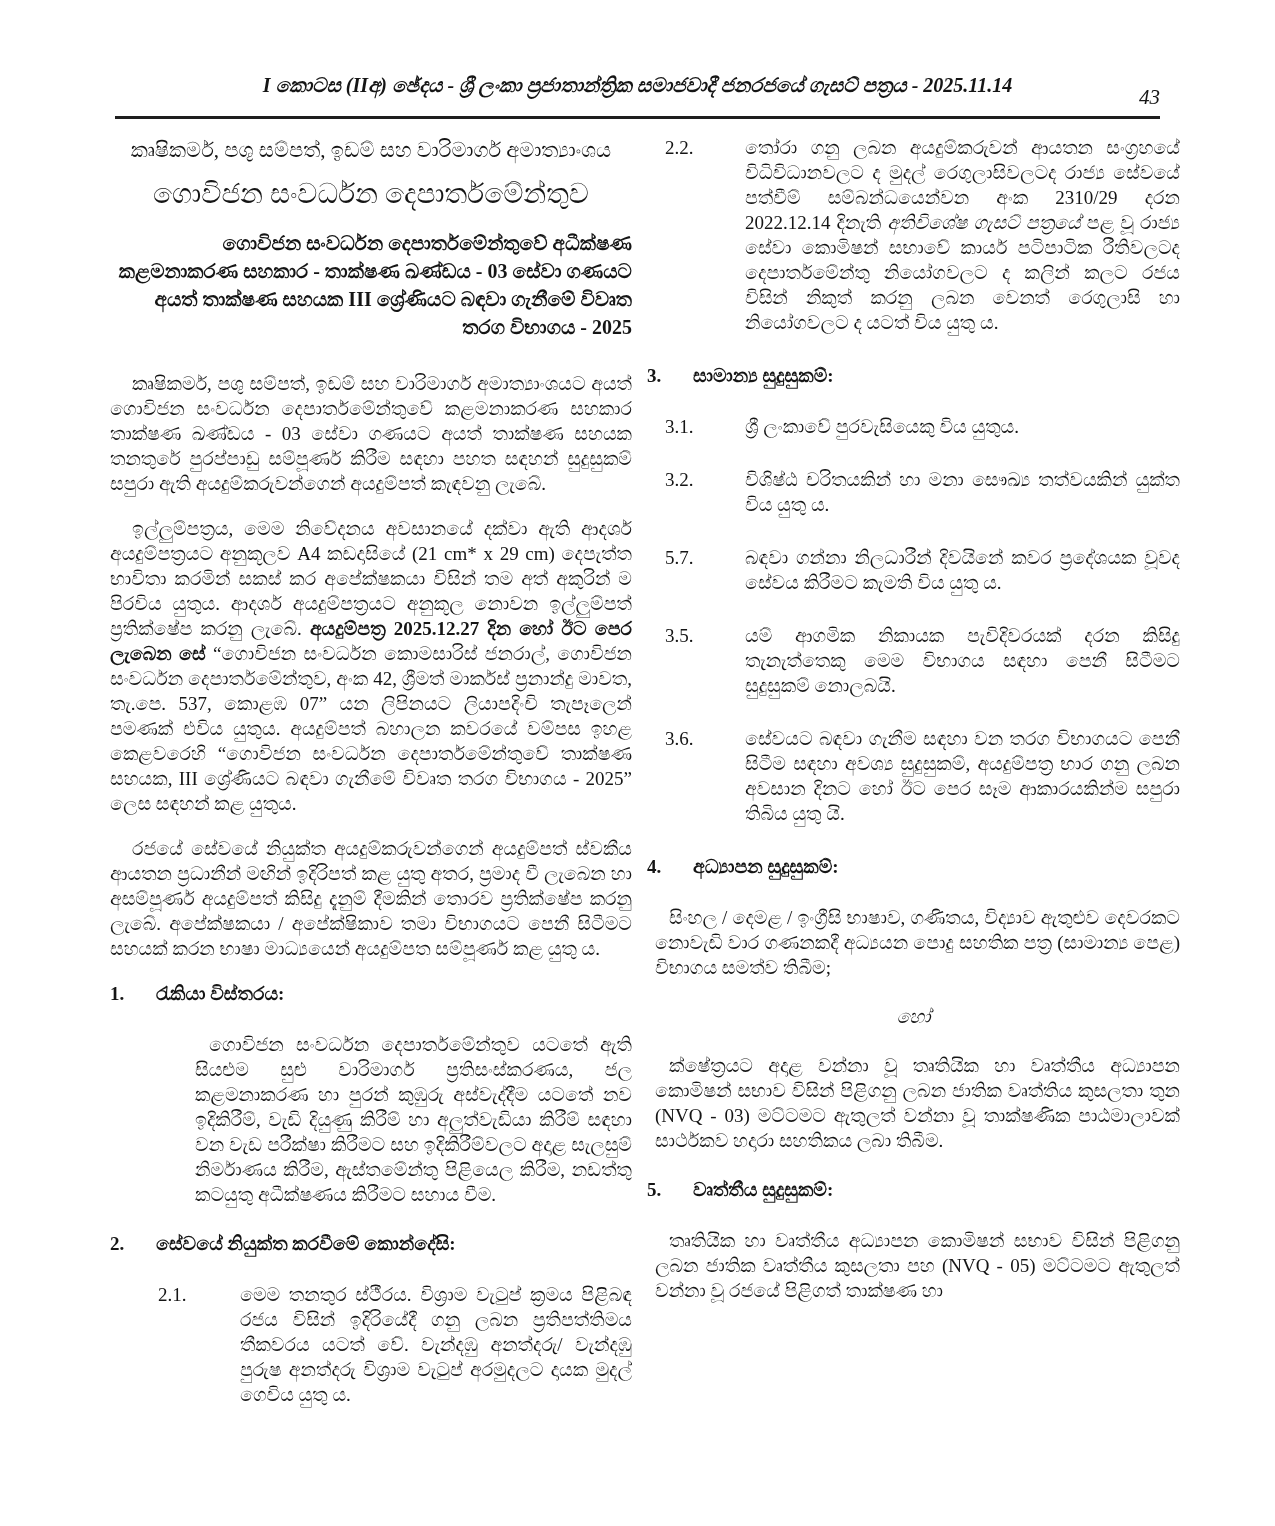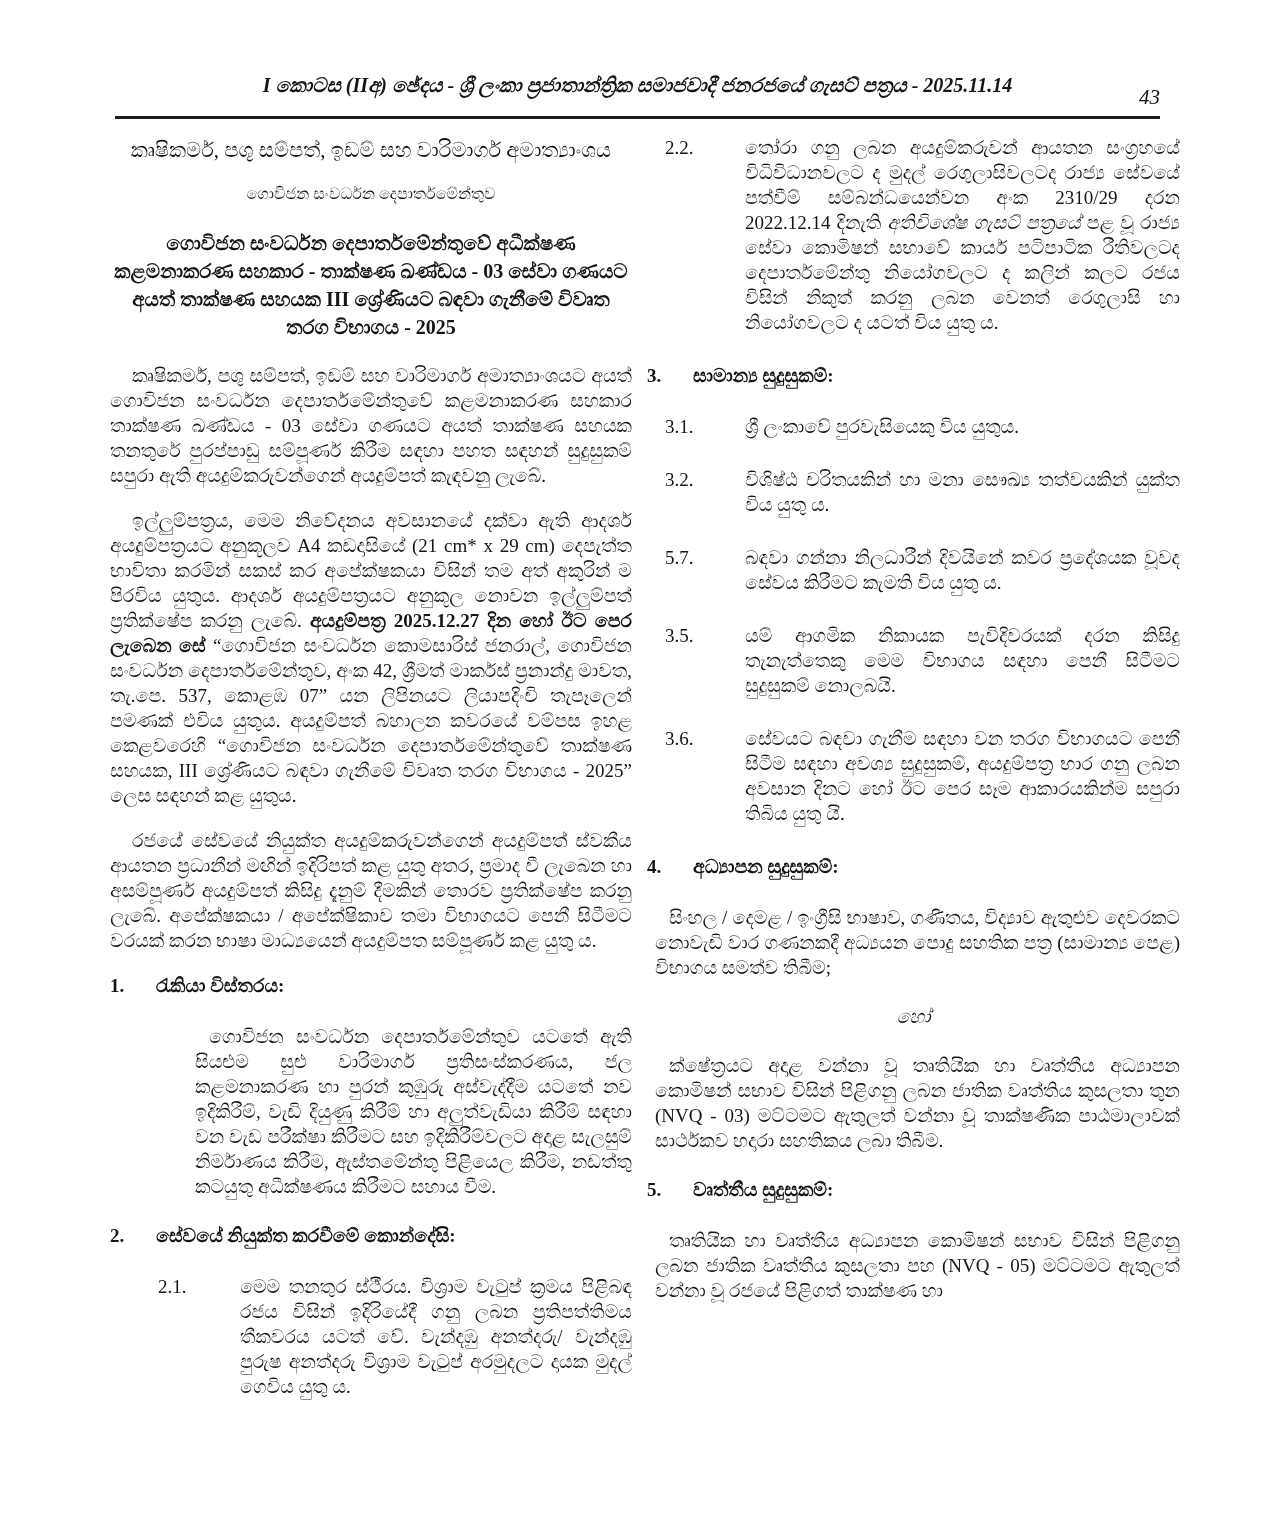--- a/index.html
+++ b/index.html
@@ -21,22 +21,22 @@
   .rule { margin:7px 115px 0 115px; border-top:3px solid #1e1e1e; }
 
   .columns { display:flex; margin:16px 95px 0 110px; }
   .col { box-sizing:border-box; }
   .col-left  { width:522px; margin-right:15px; }
   .col-right { width:533px; }
 
   .blk { font-size:19px; line-height:25px; }
 
   .ministry { font-weight:normal; font-size:21px; line-height:30px; text-align:center; margin:0 0 16px 0; }
-  .dept     { font-size:16px; line-height:26px; text-align:center; margin:0 0 22px 0; }
-  .notice   { font-weight:bold; font-size:20px; line-height:28px; text-align:center; margin:0 0 22px 0; }
+  .dept     { font-size:28px; line-height:26px; text-align:center; margin:0 0 22px 0; }
+  .notice   { font-weight:bold; font-size:20px; line-height:28px; text-align:right; margin:0 0 30px 0; }
 
   .p       { text-align:justify; text-indent:22px; margin:0 0 20px 0; }
   .p-sub   { text-align:justify; margin:0 0 24px 85px; text-indent:14px; }
   .p-flush { text-align:justify; margin:0 0 24px 8px; text-indent:14px; }
 
   .h { display:flex; font-weight:bold; margin:4px 0 26px 0; }
   .h .num { flex:none; width:46px; }
   .h .label { flex:1; }
 
   .item { display:flex; margin:0 0 28px 0;gap:38px; }
@@ -61,21 +61,21 @@
     <div class="page-number">43</div>
   </header>
   <div class="rule"></div>
   <main class="columns">
     <section class="col col-left" id="col-left">
         <div class="blk ministry">කෘෂිකර්ම, පශු සම්පත්, ඉඩම් සහ වාරිමාර්ග අමාත්‍යාංශය</div>
         <div class="blk dept">ගොවිජන සංවර්ධන දෙපාර්තමේන්තුව</div>
         <div class="blk notice">ගොවිජන සංවර්ධන දෙපාර්තමේන්තුවේ අධීක්ෂණ කළමනාකරණ සහකාර - තාක්ෂණ ඛණ්ඩය - 03 සේවා ගණයට අයත් තාක්ෂණ සහයක III ශ්‍රේණියට බඳවා ගැනීමේ විවෘත තරග විභාගය - 2025</div>
         <div class="blk p"><span>කෘෂිකර්ම, පශු සම්පත්, ඉඩම් සහ වාරිමාර්ග අමාත්‍යාංශයට අයත් ගොවිජන සංවර්ධන දෙපාර්තමේන්තුවේ කළමනාකරණ සහකාර තාක්ෂණ ඛණ්ඩය - 03 සේවා ගණයට අයත් තාක්ෂණ සහයක තනතුරේ පුරප්පාඩු සම්පූර්ණ කිරීම සඳහා පහත සඳහන් සුදුසුකම් සපුරා ඇති අයදුම්කරුවන්ගෙන් අයදුම්පත් කැඳවනු ලැබේ.</span></div>
         <div class="blk p"><span>ඉල්ලුම්පත්‍රය, මෙම නිවේදනය අවසානයේ දක්වා ඇති ආදර්ශ අයදුම්පත්‍රයට අනුකූලව A4 කඩදාසියේ (21 cm* x 29 cm) දෙපැත්ත භාවිතා කරමින් සකස් කර අපේක්ෂකයා විසින් තම අත් අකුරින් ම පිරවිය යුතුය. ආදර්ශ අයදුම්පත්‍රයට අනුකූල නොවන ඉල්ලුම්පත් ප්‍රතික්ෂේප කරනු ලැබේ. </span><span class="b">අයදුම්පත්‍ර 2025.12.27 දින හෝ ඊට පෙර ලැබෙන සේ</span><span> “ගොවිජන සංවර්ධන කොමසාරිස් ජනරාල්, ගොවිජන සංවර්ධන දෙපාර්තමේන්තුව, අංක 42, ශ්‍රීමත් මාර්කස් ප්‍රනාන්දු මාවත, තැ.පෙ. 537, කොළඹ 07” යන ලිපිනයට ලියාපදිංචි තැපෑලෙන් පමණක් එවිය යුතුය. අයදුම්පත් බහාලන කවරයේ වම්පස ඉහළ කෙළවරෙහි “ගොවිජන සංවර්ධන දෙපාර්තමේන්තුවේ තාක්ෂණ සහයක, III ශ්‍රේණියට බඳවා ගැනීමේ විවෘත තරග විභාගය - 2025” ලෙස සඳහන් කළ යුතුය.</span></div>
-        <div class="blk p"><span>රජයේ සේවයේ නියුක්ත අයදුම්කරුවන්ගෙන් අයදුම්පත් ස්වකීය ආයතන ප්‍රධානීන් මඟින් ඉදිරිපත් කළ යුතු අතර, ප්‍රමාද වී ලැබෙන හා අසම්පූර්ණ අයදුම්පත් කිසිදු දැනුම් දීමකින් තොරව ප්‍රතික්ෂේප කරනු ලැබේ. අපේක්ෂකයා / අපේක්ෂිකාව තමා විභාගයට පෙනී සිටීමට වරයක් කරන භාෂා මාධ්‍යයෙන් අයදුම්පත සම්පූර්ණ කළ යුතු ය.</span></div>
+        <div class="blk p"><span>රජයේ සේවයේ නියුක්ත අයදුම්කරුවන්ගෙන් අයදුම්පත් ස්වකීය ආයතන ප්‍රධානීන් මඟින් ඉදිරිපත් කළ යුතු අතර, ප්‍රමාද වී ලැබෙන හා අසම්පූර්ණ අයදුම්පත් කිසිදු දැනුම් දීමකින් තොරව ප්‍රතික්ෂේප කරනු ලැබේ. අපේක්ෂකයා / අපේක්ෂිකාව තමා විභාගයට පෙනී සිටීමට සහයක් කරන භාෂා මාධ්‍යයෙන් අයදුම්පත සම්පූර්ණ කළ යුතු ය.</span></div>
         <div class="blk h">
           <span class="num">1.</span>
           <span class="label">රැකියා විස්තරය:</span>
         </div>
         <div class="blk p-sub"><span>ගොවිජන සංවර්ධන දෙපාර්තමේන්තුව යටතේ ඇති සියළුම සුළු වාරිමාර්ග ප්‍රතිසංස්කරණය, ජල කළමනාකරණ හා පුරන් කුඹුරු අස්වැද්දීම යටතේ නව ඉදිකිරීම්, වැඩි දියුණු කිරීම් හා අලුත්වැඩියා කිරීම් සඳහා වන වැඩ පරීක්ෂා කිරීමට සහ ඉදිකිරීම්වලට අදාළ සැලසුම් නිර්මාණය කිරීම, ඇස්තමේන්තු පිළියෙල කිරීම, නඩත්තු කටයුතු අධීක්ෂණය කිරීමට සහාය වීම.</span></div>
         <div class="blk h">
           <span class="num">2.</span>
           <span class="label">සේවයේ නියුක්ත කරවීමේ කොන්දේසි:</span>
         </div>
         <div class="blk item">

